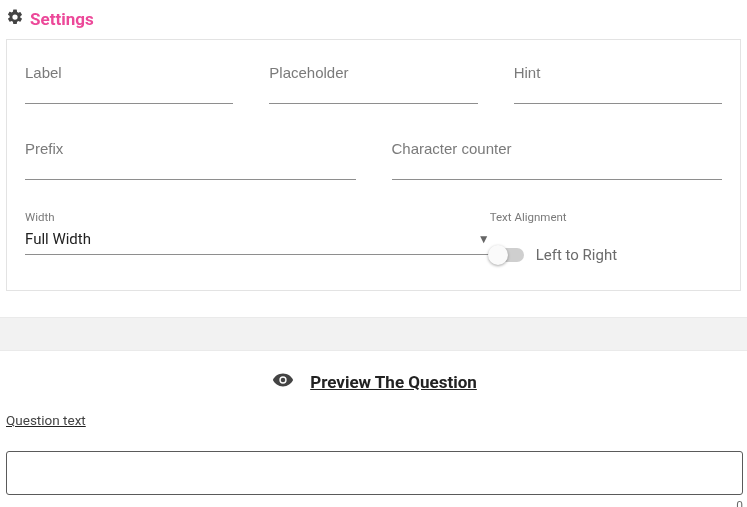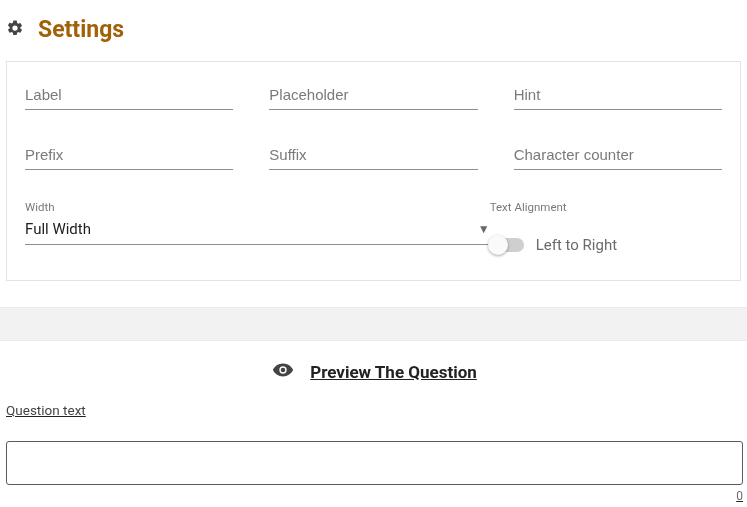--- a/index.html
+++ b/index.html
@@ -13,21 +13,21 @@
   }
   .wrap { width: 747px; }
 
   
   .header {
     display: flex; align-items: center;
     padding: 8px 6px 10px 6px;
   }
   .header .icon { margin-right: 6px; color:#444; }
   .header h1 {
-    font-size: 23px; font-weight: 700; margin: 8px; color:#a16207;
+    font-size: 17px; font-weight: 700; margin: 0; color:#ec4899;
   }
 
   
   .card {
     border: 1px solid #e3e3e3;
     background: #fff;
     margin: 0 6px 0 6px;
     padding: 18px 18px 26px 18px;
   }
   .row {
@@ -42,21 +42,21 @@
   .tf {
     position: relative;
   }
   .tf input {
     width: 100%;
     border: none;
     border-bottom: 1px solid #8e8e8e;
     background: transparent;
     font-size: 15px;
     color: #222;
-    padding: 6px 0 6px 0;
+    padding: 6px 0 22px 0;
     outline: none;
   }
   .tf input::placeholder { color:#7a7a7a; }
 
   
   .minilabel {
     font-size: 11.5px;
     color: #7a7a7a;
     margin-bottom: 4px;
     display:block;
@@ -152,23 +152,20 @@
       <div class="cell tf">
         <input placeholder="Hint" style="">
       </div>
     </div>
 
     <div class="row">
       <div class="cell tf">
         <input placeholder="Prefix" style="">
       </div>
       <div class="cell tf">
-        <input placeholder="Suffix" style="">
-      </div>
-      <div class="cell tf">
         <input placeholder="Character counter" style="">
       </div>
     </div>
 
     <div class="widthrow">
       <div class="widthbox">
         <span class="minilabel">Width</span>
         <div class="select">
           <span class="value">Full Width</span>
           <span class="chev">▼</span>

